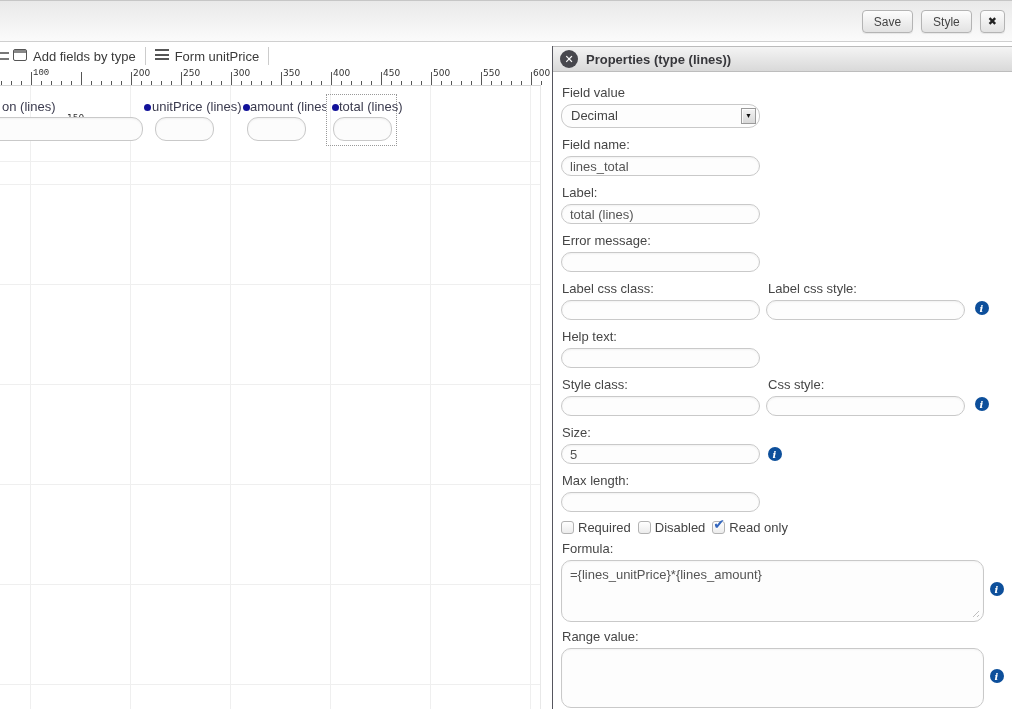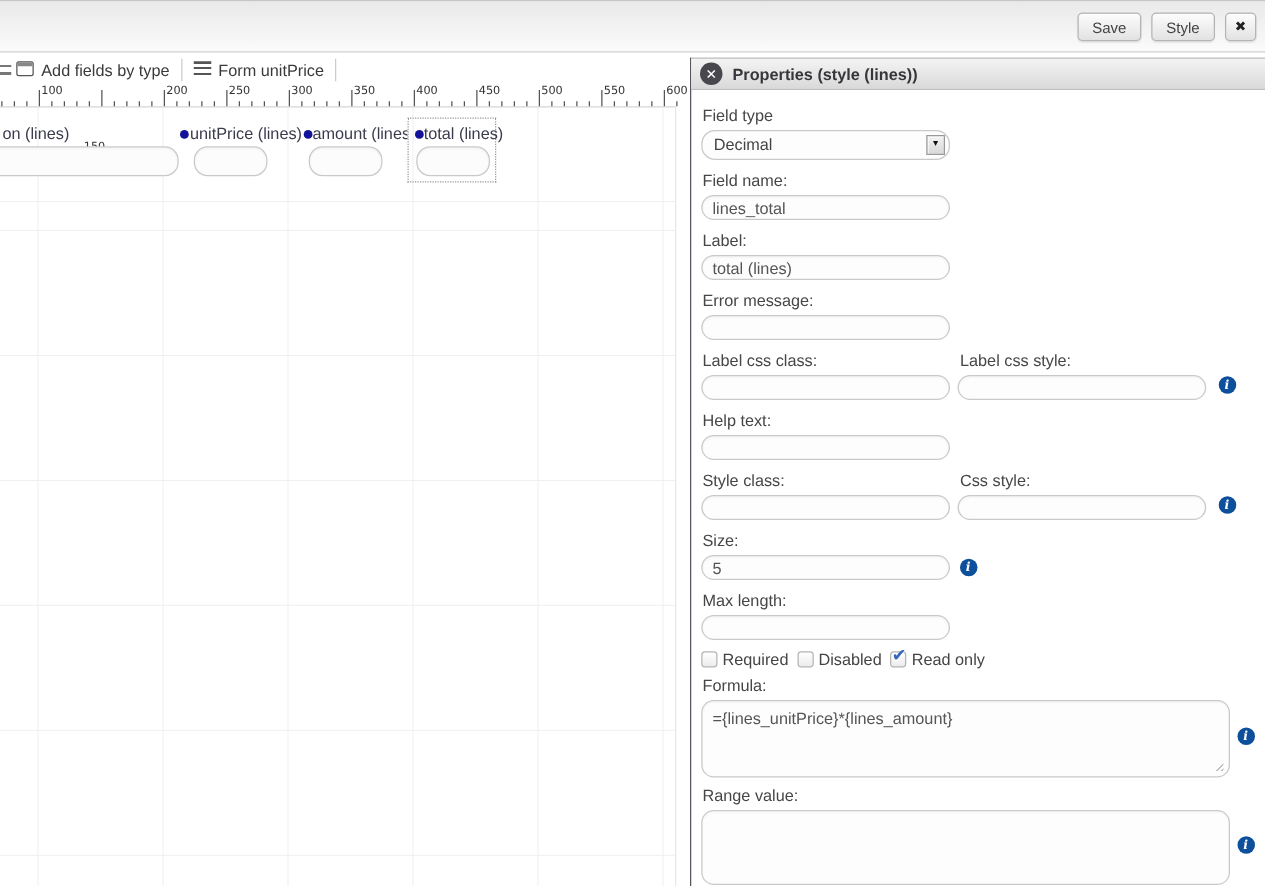--- a/index.html
+++ b/index.html
@@ -123,21 +123,21 @@
       <span>Form unitPrice</span>
     </span>
     <span class="tb-sep"></span>
   </div>
 
   <div class="ruler">
       <span class="tick" style="left: 1px;"></span>
       <span class="tick" style="left: 11px;"></span>
       <span class="tick" style="left: 21px;"></span>
       <span class="tick major" style="left: 31px;"></span>
-      <span class="rlabel" style="left: 33px;">100</span>
+      <span class="rlabel" style="left: 33px; font-family: Liberation Mono, monospace;">100</span>
       <span class="tick" style="left: 41px;"></span>
       <span class="tick" style="left: 51px;"></span>
       <span class="tick" style="left: 61px;"></span>
       <span class="tick" style="left: 71px;"></span>
       <span class="tick major" style="left: 81px;"></span>
       <span class="rlabel" style="left: 67px; margin-top: 45px;">150</span>
       <span class="tick" style="left: 91px;"></span>
       <span class="tick" style="left: 101px;"></span>
       <span class="tick" style="left: 111px;"></span>
       <span class="tick" style="left: 121px;"></span>
@@ -209,25 +209,25 @@
 
     <div class="selection-box"></div>
     <span class="cf-bullet" style="left:332px;"></span>
     <span class="cf-label" style="left:339px;">total (lines)</span>
     <input class="cf-input" style="left: 333px; width: 59px;">
   </div>
 
   <div class="panel">
     <div class="panel-header">
       <span class="panel-close">✕</span>
-      <span class="panel-title">Properties (style (lines))</span>
+      <span class="panel-title">Properties (type (lines))</span>
     </div>
     <div class="panel-body">
 
-      <div class="p-label first">Field type</div>
+      <div class="p-label first">Field value</div>
       <div class="p-select">
         <span>Decimal</span>
         <span class="select-btn">▼</span>
       </div>
 
       <div class="p-label">Field name:</div>
       <input class="p-input" value="lines_total" style="">
 
       <div class="p-label">Label:</div>
       <input class="p-input" value="total (lines)" style="">

